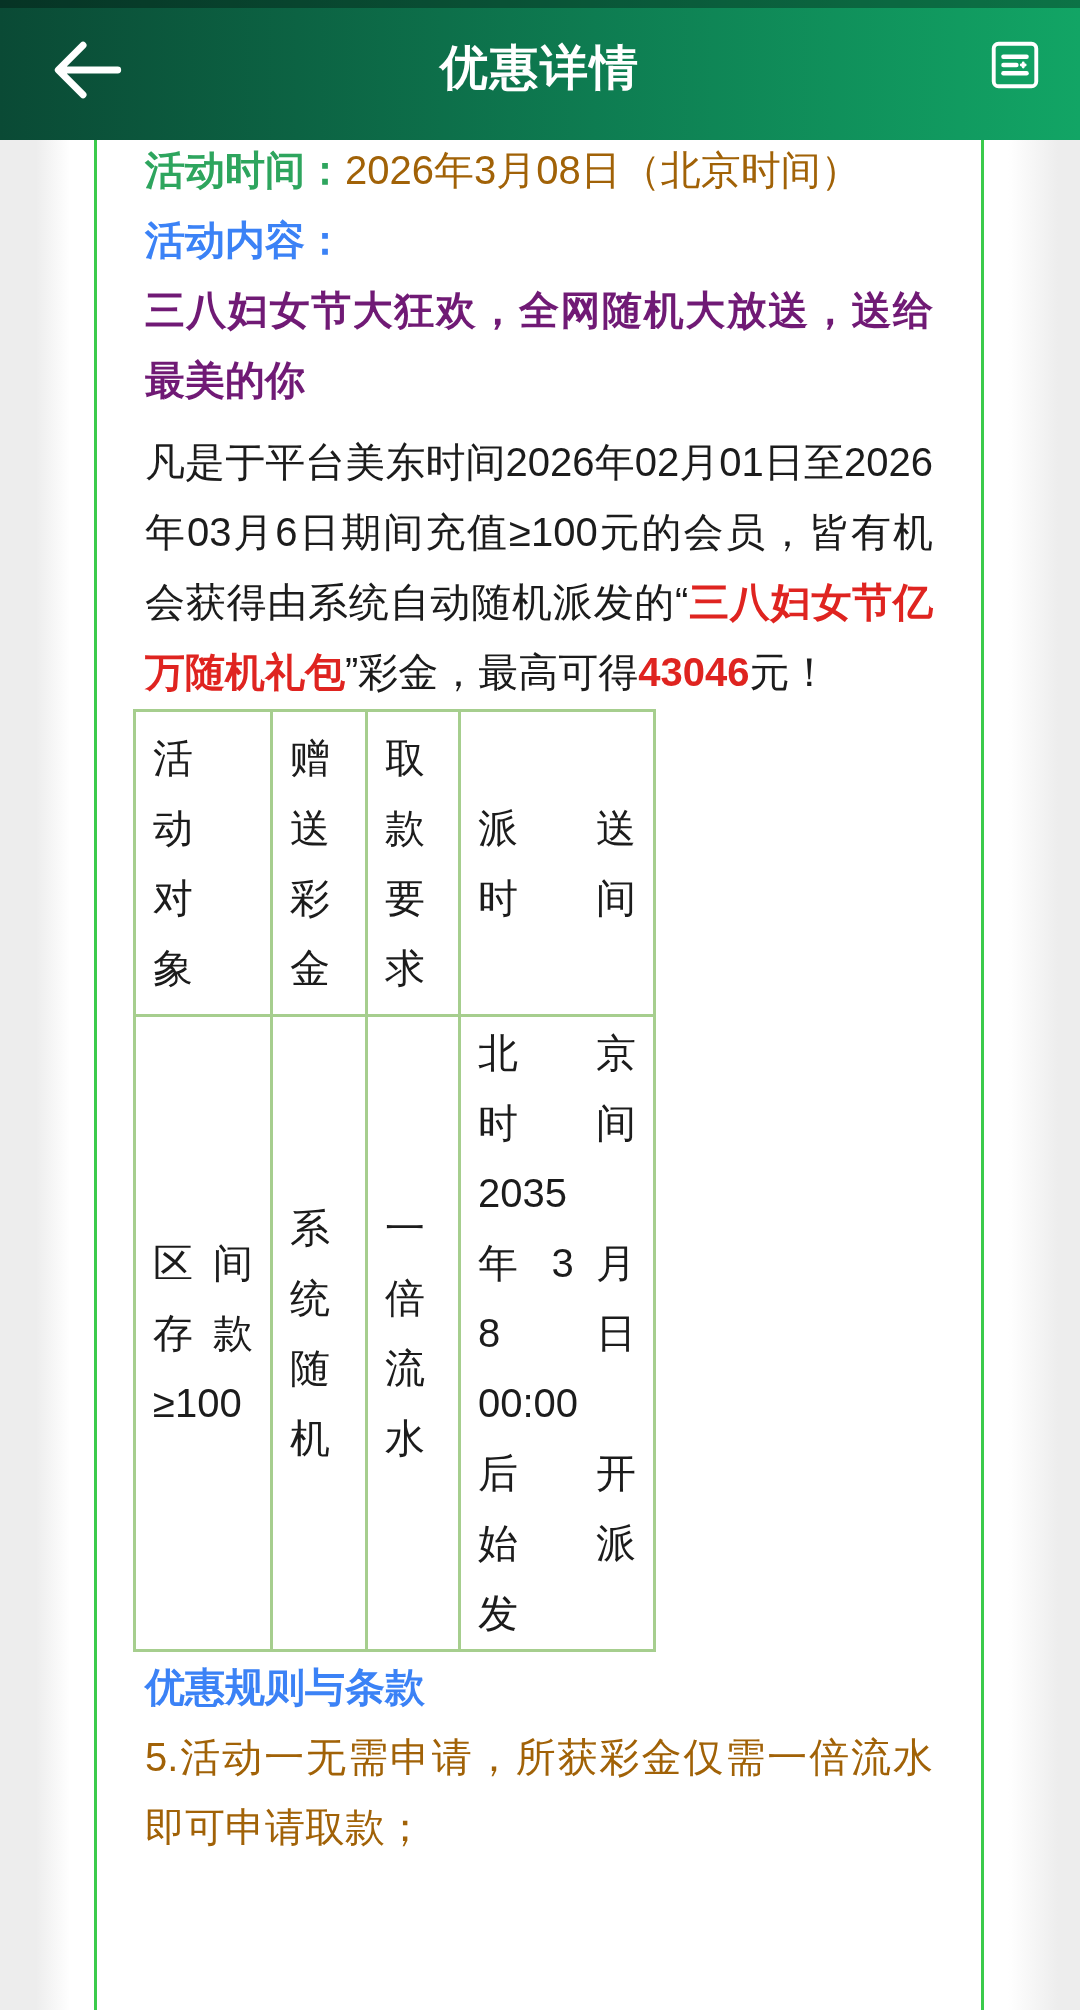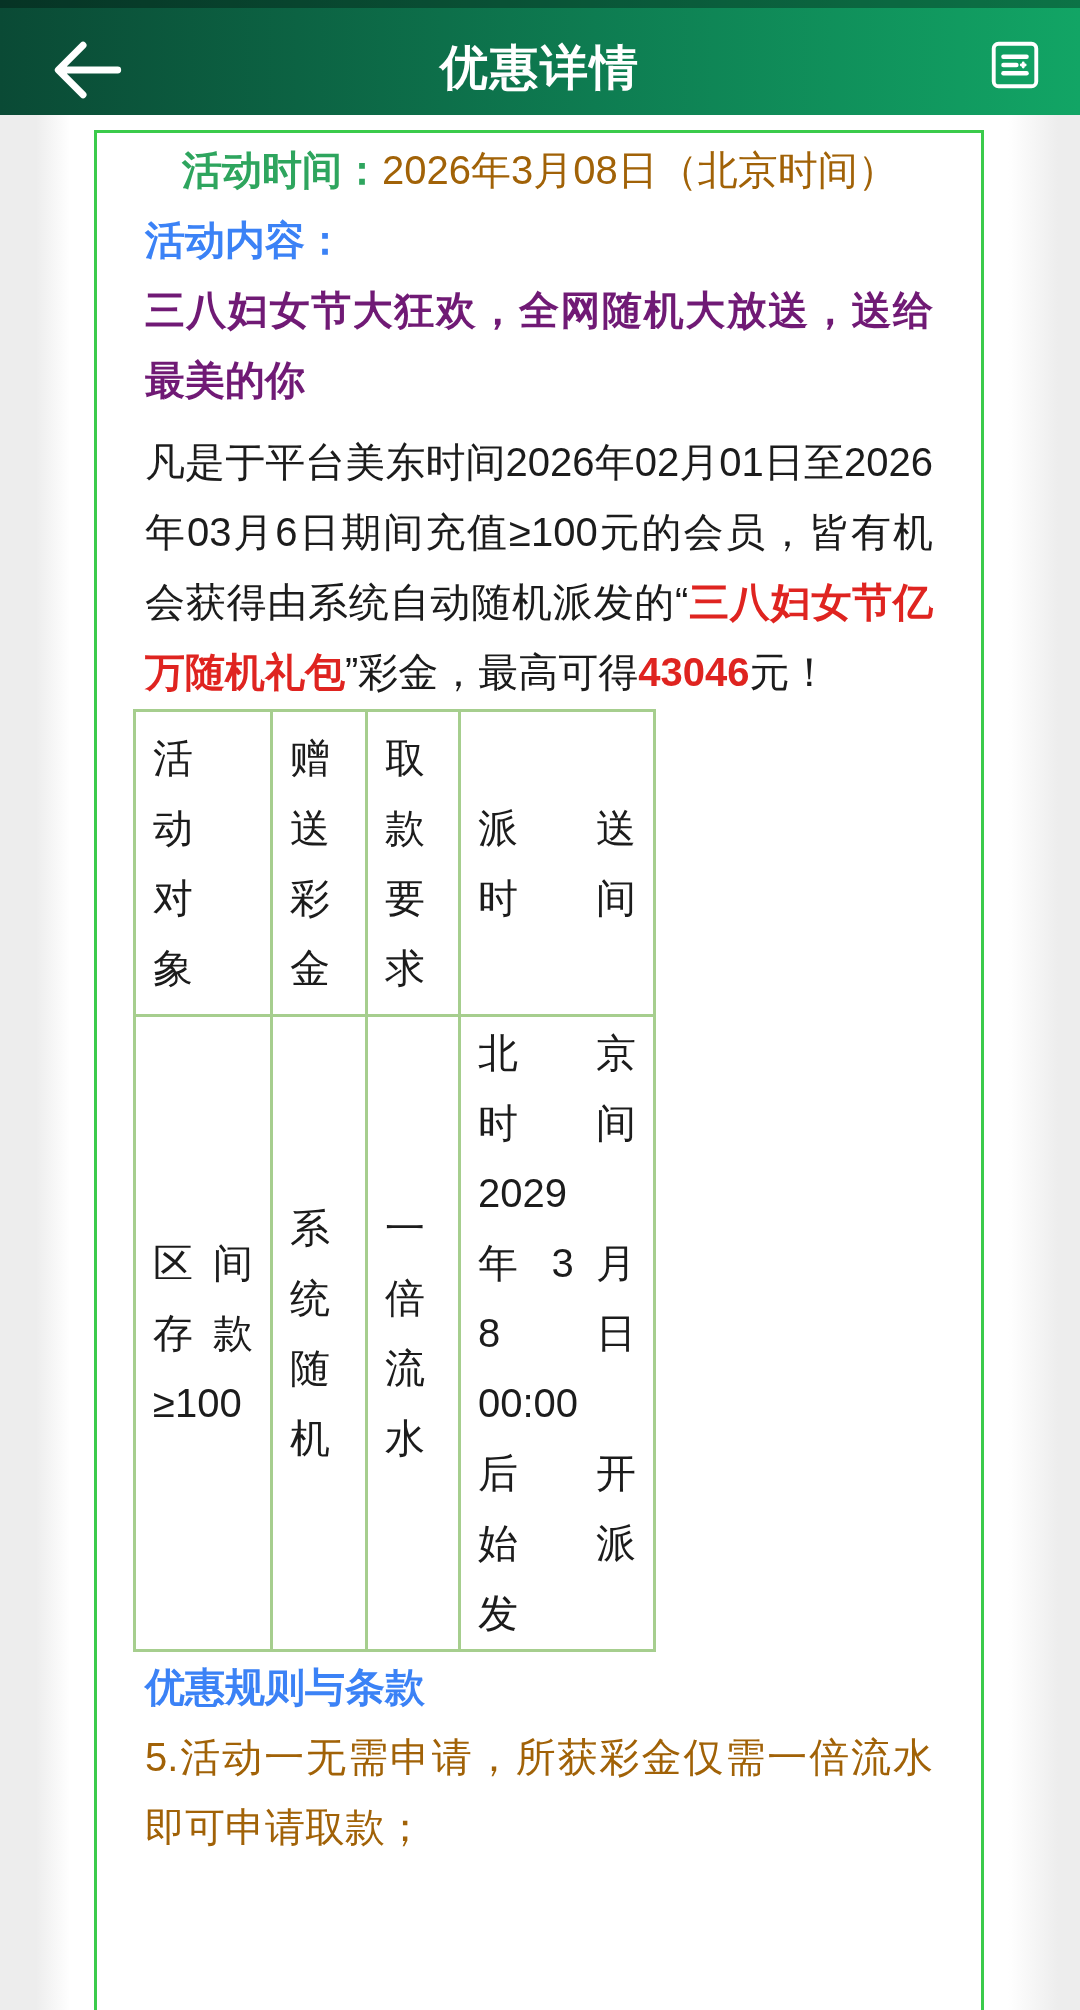--- a/index.html
+++ b/index.html
@@ -9,21 +9,21 @@
     font-family: "Liberation Sans", "DejaVu Sans", sans-serif;
     background: #ffffff;
   }
   .page {
     position: relative; width: 1080px; height: 2010px;
     background: linear-gradient(90deg, #ededed 0px, #ededed 36px, #ffffff 70px,
                                 #ffffff 1008px, #ededed 1058px, #ededed 1080px);
   }
   
   .app-header {
-    position: absolute; top: 0; left: 0; width: 1080px; height: 115px;
+    position: absolute; top: 0; left: 0; width: 1080px; height: 140px;
     background: linear-gradient(90deg, #0a4a35 0%, #0e7c51 55%, #12a565 100%);
     z-index: 5;
   }
   .statusbar-shade {
     position: absolute; top: 0; left: 0; width: 100%; height: 8px;
     background: rgba(0,0,0,0.30);
   }
   .back-btn {
     position: absolute; left: 42px; top: 32px; width: 92px; height: 76px;
     background: transparent; border: none; padding: 0; cursor: pointer;
@@ -41,21 +41,21 @@
     background: transparent; border: none; padding: 0; cursor: pointer;
   }
   .menu-btn svg { width: 58px; height: 58px; display: block; }
   
   .card {
     position: absolute; left: 94px; top: 130px; width: 890px; height: 1950px;
     background: #ffffff; border: 3px solid #3bcb4b;
     padding: 2px 48px 0 48px; z-index: 2;
   }
   .card p { margin: 0; font-size: 40px; line-height: 70px; text-align: justify; }
-  .green { color: #2ea55e; margin-left: 37px; }
+  .green { color: #2ea55e; }
   .gold  { color: #3b82f6; }
   .red   { color: #701a75; }
   .dark  { color: #a16207; }
   .bold  { font-weight: 700; }
   .seg-dark { color: #1c1c1c; }
   .seg-red  { color: #df2420; font-weight: 700; }
   .desc { margin-top: 12px !important; }
   .rules-text { margin-top: 0 !important; }
   
   .promo-table {
@@ -161,21 +161,21 @@
             </td>
           <td>
               <div class="line">一</div>
               <div class="line">倍</div>
               <div class="line">流</div>
               <div class="line">水</div>
             </td>
           <td>
               <div class="line">北 京</div>
               <div class="line">时 间</div>
-              <div class="line">2029</div>
+              <div class="line">2035</div>
               <div class="line">年 3 月</div>
               <div class="line">8日</div>
               <div class="line">00:00</div>
               <div class="line">后 开</div>
               <div class="line">始 派</div>
               <div class="line">发</div>
             </td>
         </tr>
       </tbody>
     </table>

